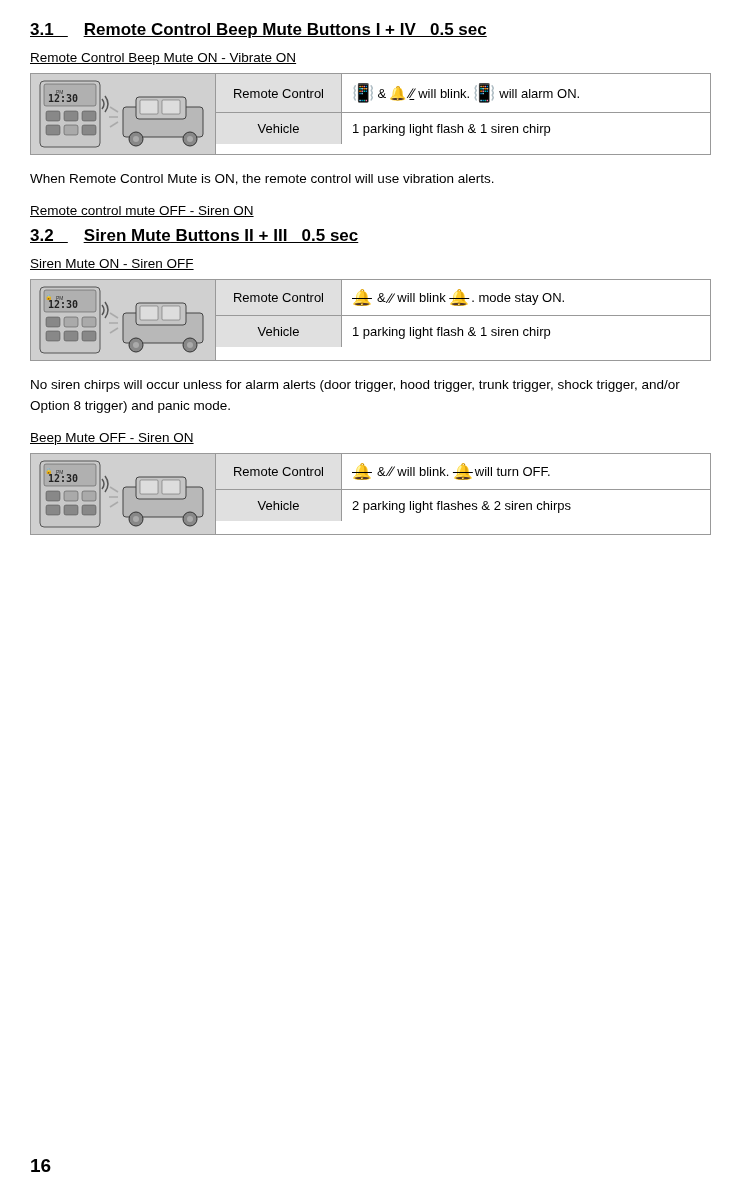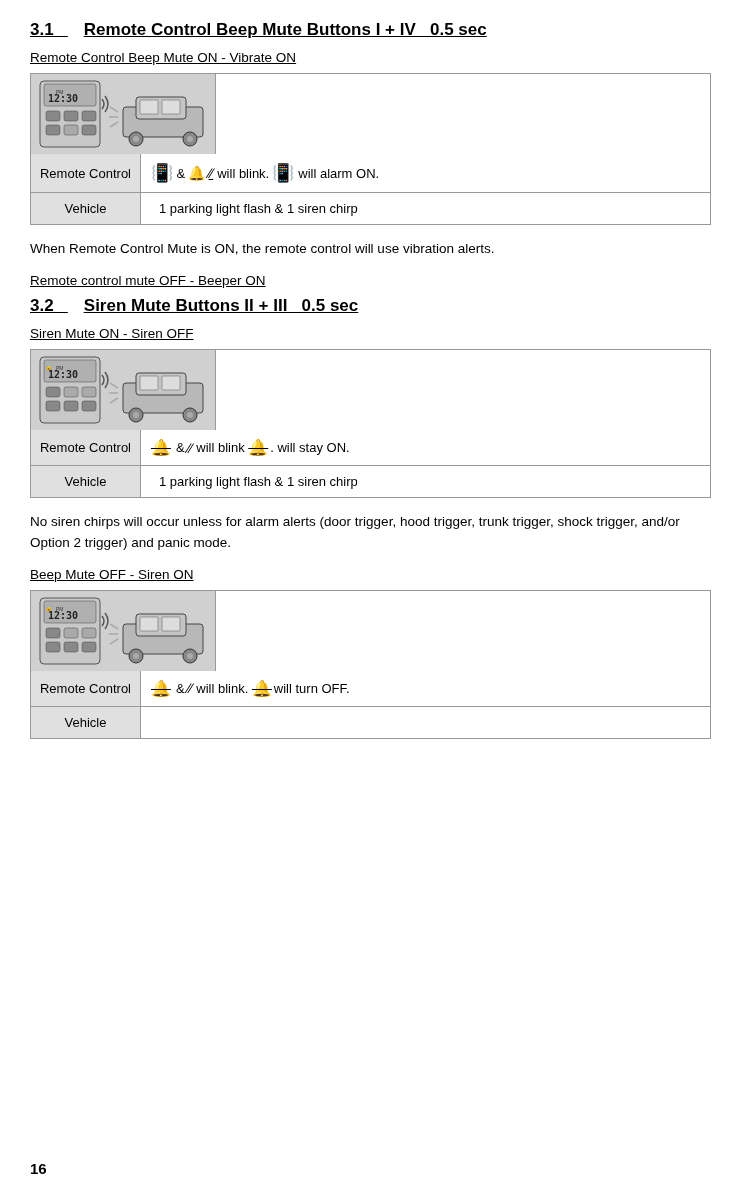--- a/index.html
+++ b/index.html
@@ -23,21 +23,21 @@
 
     .section-subtitle {
       font-size: 13.5px;
       text-decoration: underline;
       margin-bottom: 8px;
       font-weight: normal;
     }
 
     .info-table-wrapper {
       display: flex;
-      flex-direction: column;
+      flex-direction: row;
       margin-bottom: 14px;
       border: 1px solid #999;
     }
 
     .car-img-cell {
       width: 185px;
       min-height: 80px;
       background: #d0d0d0;
       display: flex;
       align-items: center;
@@ -58,25 +58,24 @@
     }
 
     .table-row {
       display: flex;
       flex-direction: row;
       border-bottom: 1px solid #999;
     }
 
     .table-row:last-child {
       border-bottom: none;
-      gap: 8px;
     }
 
     .label-cell {
-      width: 110px;
+      width: 126px;
       background: #e0e0e0;
       border-right: 1px solid #999;
       padding: 8px 6px;
       font-size: 13px;
       text-align: center;
       display: flex;
       align-items: center;
       justify-content: center;
       flex-shrink: 0;
     }
@@ -92,21 +91,21 @@
     .body-text {
       margin: 0 0 14px 0;
       font-size: 13.5px;
       line-height: 1.5;
     }
 
     .page-number {
       position: absolute;
       bottom: 18px;
       left: 30px;
-      font-size: 15px;
+      font-size: 19px;
       font-weight: bold;
     }
 
     .heading-span-underline {
       text-decoration: underline;
       padding-left: 16px;
     }
   </style>
 </head>
 <body>
@@ -176,21 +175,21 @@
     </div>
     <div class="table-row">
       <div class="label-cell">Vehicle</div>
       <div class="value-cell">1 parking light flash &amp; 1 siren chirp</div>
     </div>
   </div>
 </div>
 
 <p class="body-text">When Remote Control Mute is ON, the remote control will use vibration alerts.</p>
 
-<div class="section-subtitle">Remote control mute OFF - Beeper ON</div>
+<div class="section-subtitle">Remote control mute OFF - Siren ON</div>
 
 <h2 style="margin-top:6px;">
   3.2 &nbsp; <span class="heading-span-underline">Siren Mute</span> Buttons II + III &nbsp; 0.5 sec
 </h2>
 
 <div class="section-subtitle">Siren Mute ON - Siren OFF</div>
 
 <div class="info-table-wrapper">
   <div class="car-img-cell">
     <svg class="car-svg" viewBox="0 0 170 70" xmlns="http://www.w3.org/2000/svg">
@@ -227,31 +226,31 @@
   </div>
   <div class="table-right">
     <div class="table-row">
       <div class="label-cell">Remote Control</div>
       <div class="value-cell">
         <span style="font-size:16px; margin-right:2px; text-decoration:line-through;">🔔</span>
         <span style="margin: 0 3px;">&amp;</span>
         <span style="font-size:14px; margin-right:4px;">∕∕</span>
         <span>will blink&nbsp;</span>
         <span style="font-size:16px; text-decoration:line-through; margin-right:2px;">🔔</span>
-        <span>. will stay ON.</span>
+        <span>. mode stay ON.</span>
       </div>
     </div>
     <div class="table-row">
       <div class="label-cell">Vehicle</div>
       <div class="value-cell">1 parking light flash &amp; 1 siren chirp</div>
     </div>
   </div>
 </div>
 
-<p class="body-text">No siren chirps will occur unless for alarm alerts (door trigger, hood trigger, trunk trigger, shock trigger, and/or Option 2 trigger) and panic mode.</p>
+<p class="body-text">No siren chirps will occur unless for alarm alerts (door trigger, hood trigger, trunk trigger, shock trigger, and/or Option 8 trigger) and panic mode.</p>
 
 <div class="section-subtitle">Beep Mute OFF - Siren ON</div>
 
 <div class="info-table-wrapper">
   <div class="car-img-cell">
     <svg class="car-svg" viewBox="0 0 170 70" xmlns="http://www.w3.org/2000/svg">
       <rect x="2" y="2" width="60" height="66" rx="4" ry="4" fill="#c8c8c8" stroke="#555" stroke-width="1"></rect>
       <rect x="6" y="5" width="52" height="22" rx="2" fill="#b0b0b0" stroke="#444" stroke-width="0.5"></rect>
       <text x="18" y="15" font-size="5" fill="#333" font-family="Arial">PM</text>
       <text x="10" y="23" font-size="10" fill="#222" font-family="monospace" font-weight="bold">12:30</text>
@@ -288,17 +287,18 @@
         <span style="font-size:16px; text-decoration:line-through; margin-right:2px;">🔔</span>
         <span style="margin: 0 3px;">&amp;</span>
         <span style="font-size:14px; margin-right:4px;">∕∕</span>
         <span>will blink.&nbsp;</span>
         <span style="font-size:16px; text-decoration:line-through; margin-right:2px;">🔔</span>
         <span>will turn OFF.</span>
       </div>
     </div>
     <div class="table-row">
       <div class="label-cell">Vehicle</div>
+      <div class="value-cell">2 parking light flashes &amp; 2 siren chirps</div>
     </div>
   </div>
 </div>
 
 <div class="page-number">16</div>
 
 </body></html>

